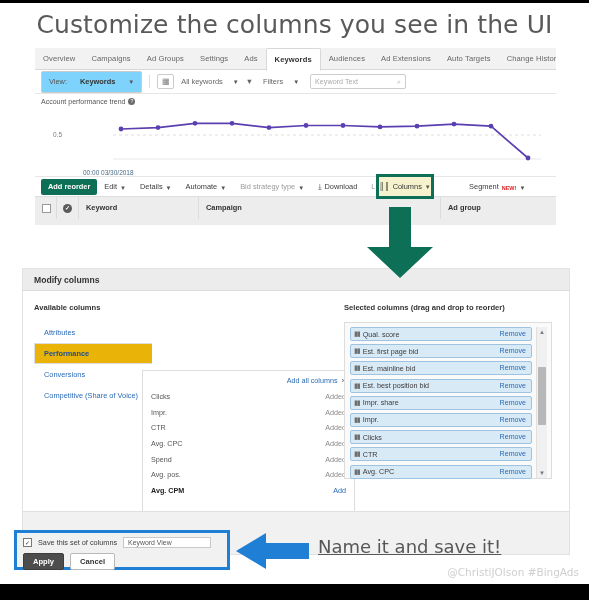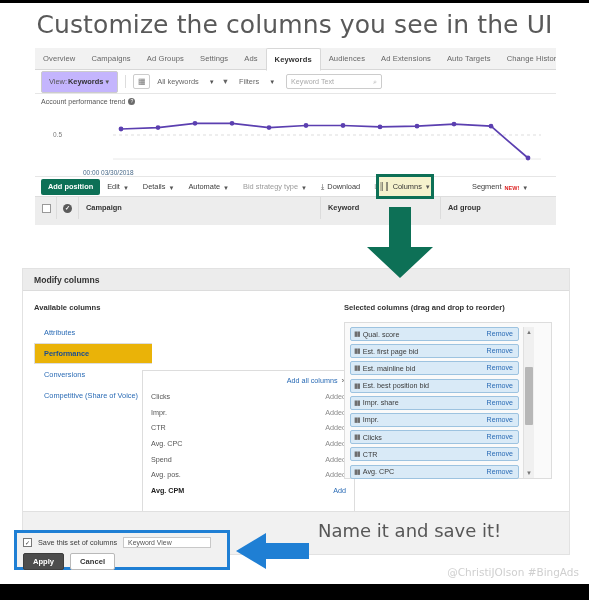--- a/index.html
+++ b/index.html
@@ -73,29 +73,29 @@
     background: #ffffff;
     border-bottom: 1px solid #e6e6e6;
     display: flex;
     align-items: center;
     padding: 0 6px;
     gap: 7px;
   }
   .view-select {
     border: 1px solid #ccc;
     border-radius: 2px;
-    background: #c4b5fd;
+    background: #7dd3fc;
     font-size: 7.4px;
     color: #555;
     padding: 3px 7px;
     height: 14px;
     line-height: 14px;
     display: flex;
     align-items: center;
-    gap: 1px;
+    gap: 13px;
   }
   .view-select b { color:#333; }
   .vdiv { width:1px; height:13px; background:#ddd; }
   .icon-btn {
     width: 15px; height: 13px;
     border: 1px solid #ccc; border-radius: 2px;
     display:flex; align-items:center; justify-content:center;
     font-size: 8px; color:#777; background:#fff;
   }
   .pill {
@@ -277,21 +277,21 @@
   }
   .arow .nm { color:#555; }
   .arow.sel .nm { color:#222; font-weight:bold; }
   .arow .st { color:#8a8a8a; }
   .arow.sel .st { color:#2a6bb5; }
   .sel-box {
     border:1px solid #ddd;
     background:#fafafa;
     width: 208px; height: 157px;
     box-sizing:border-box;
-    padding: 4px 17px 0 5px;
+    padding: 4px 4px 0 5px;
     display:flex;
     position:absolute; top:19px; left:0;
   }
   .sel-list { flex:1; }
   .srow {
     background:#d9eaf7;
     border:1px solid #9dc3e0;
     border-radius:2px;
     height: 14px;
     margin-bottom: 3.2px;
@@ -359,24 +359,25 @@
     line-height: 9px;
   }
   .btn.apply { background:#4d4d4d; color:#fff; border:1px solid #3d3d3d; }
   .btn.cancel { background:#fff; color:#333; border:1px solid #b9b9b9; }
   
   .blue-arrow {
     position:absolute; left: 236px; top: 531px;
     width: 74px; height: 40px; z-index:7;
   }
   .caption {
-    position:absolute; left: 318px; top: 520px;
+    position:absolute; left: 318px; top: 536px;
     font-size: 18px; color:#575757;
     font-family: "DejaVu Sans", sans-serif;
     z-index: 7;
+    text-decoration: underline;
   }
   .credit {
     position:absolute; right: 10px; bottom: 22px;
     font-size: 10.5px; color:#cfcfcf;
     font-family: "DejaVu Sans", sans-serif;
   }
   .black-bar {
     position:absolute; left:0; bottom:0; width:589px; height:16px; background:#000;
   }
   .black-bar-top {
@@ -455,21 +456,21 @@
             <circle cx="450" cy="19.2" r="2.4"></circle>
             <circle cx="487" cy="51" r="2.4"></circle>
           </g>
         </svg>
         <div class="ylab">0.5</div>
         <div class="xlab">00:00 03/30/2018</div>
       </div>
     </div>
 
     <div class="toolbar">
-      <div class="addkw">Add position</div>
+      <div class="addkw">Add reorder</div>
       <div class="tbitem">
         <span>Edit</span>
         <span class="caret">▼</span>
       </div>
       <div class="tbitem">
         <span>Details</span>
         <span class="caret">▼</span>
       </div>
       <div class="tbitem">
         <span>Automate</span>
@@ -495,22 +496,22 @@
       <div class="cols-hl">
         <span>║║</span>
         <span>Columns</span>
         <span class="caret">▼</span>
       </div>
     </div>
 
     <div class="tblhead">
       <div class="th c1"><span class="chk"></span></div>
       <div class="th c2"><span class="circ-chk">✓</span></div>
+      <div class="th c3">Keyword</div>
       <div class="th c4">Campaign</div>
-      <div class="th c3">Keyword</div>
       <div class="th c5">Ad group</div>
     </div>
   </div>
 
   <svg class="green-arrow" viewBox="0 0 70 72">
     <polygon points="24,0 46,0 46,40 68,40 35,71 2,40 24,40" fill="#0d7056"></polygon>
   </svg>
 
   <div class="shot-bottom">
 

